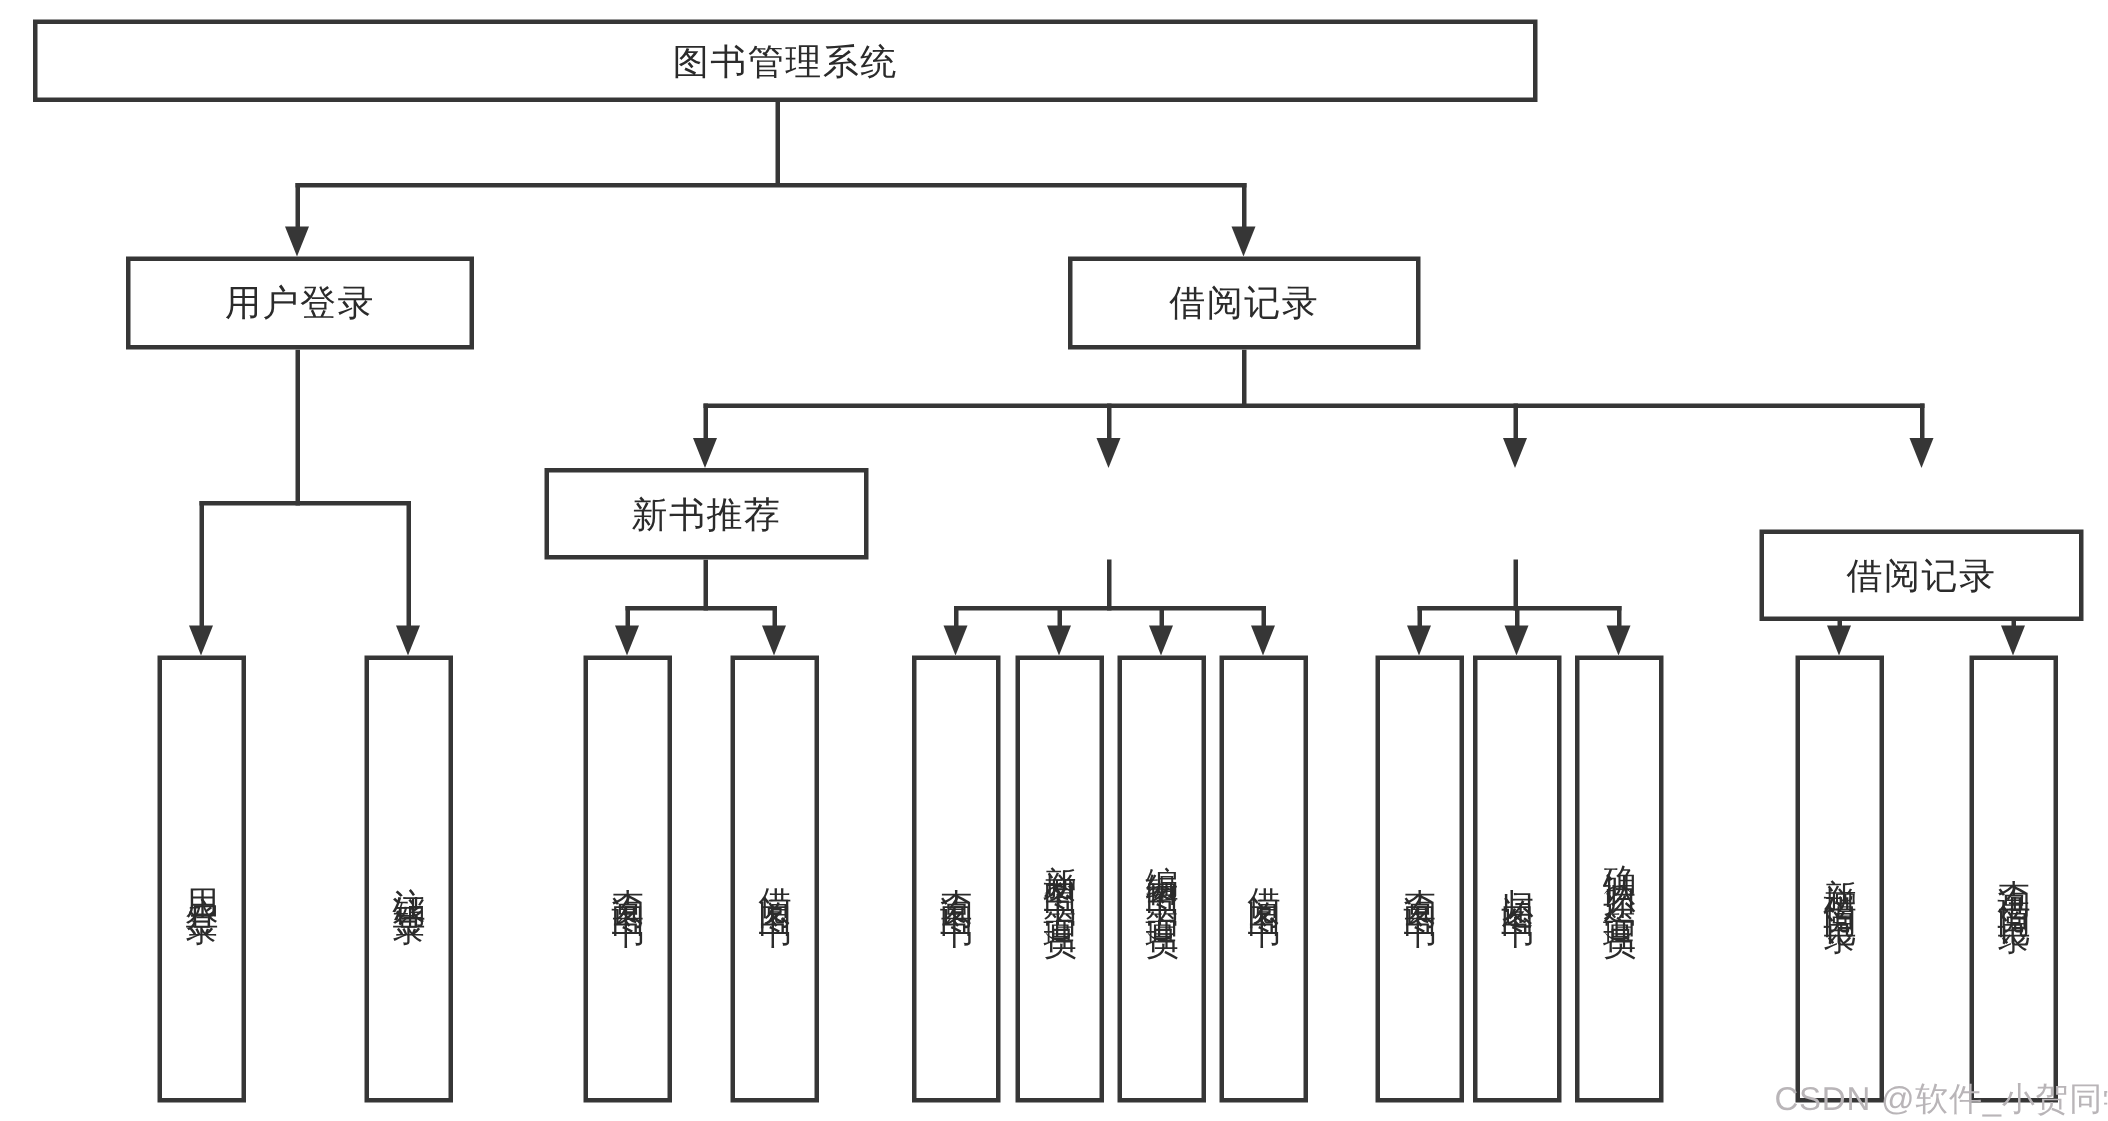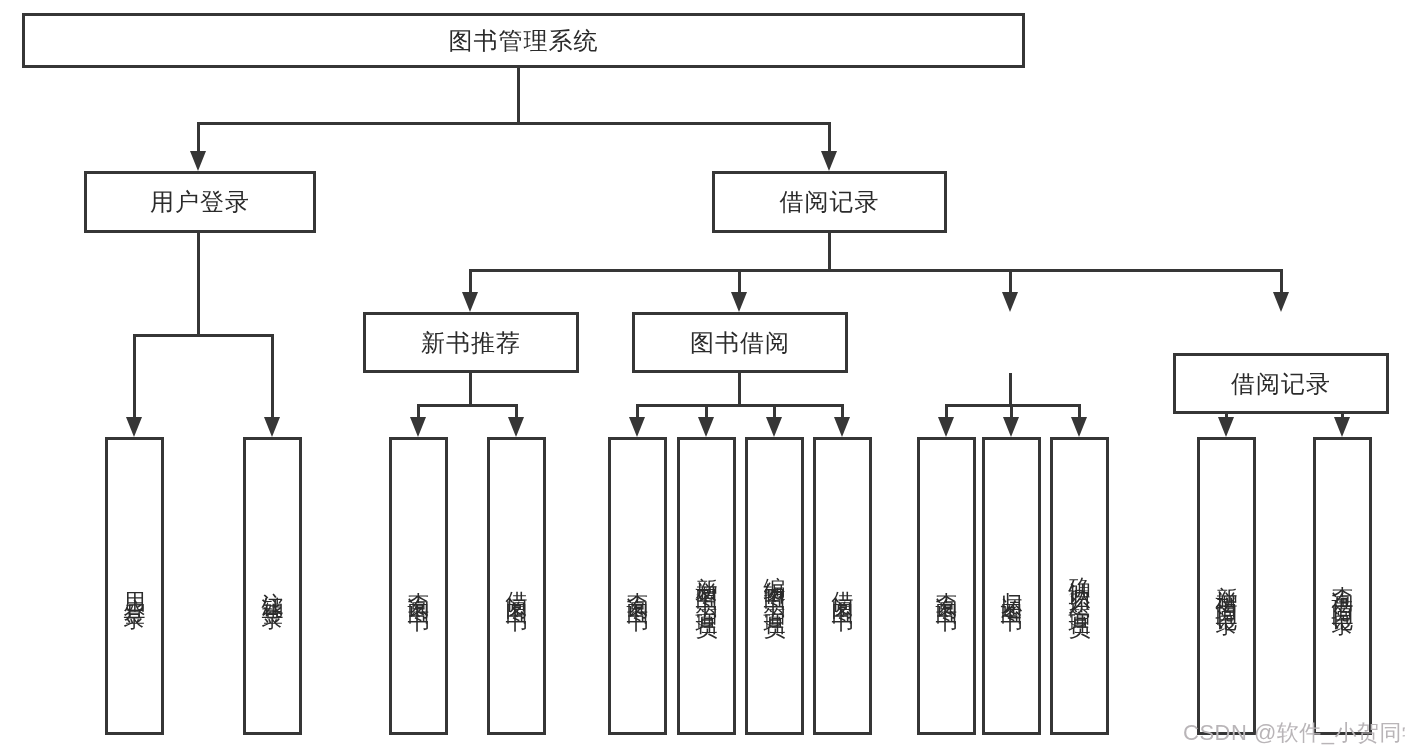--- a/index.html
+++ b/index.html
@@ -92,23 +92,20 @@
   <div class="vline" style="left:738px;top:269px;height:25px;"></div>
   <div class="arrow" style="left:731px;top:292px;"></div>
   <div class="vline" style="left:1009px;top:269px;height:25px;"></div>
   <div class="arrow" style="left:1002px;top:292px;"></div>
   <div class="vline" style="left:1280px;top:269px;height:25px;"></div>
   <div class="arrow" style="left:1273px;top:292px;"></div>
 
   <div class="node" style="left:363px;top:312px;width:216px;height:61px;">
     <span>新书推荐</span>
   </div>
-  <div class="node" style="left:632px;top:312px;width:216px;height:61px;">
-    <span>图书借阅</span>
-  </div>
   <div class="node" style="left:1173px;top:312px;width:216px;height:61px;margin-top:41px;">
     <span>借阅记录</span>
   </div>
 
   <div class="vline" style="left:469px;top:373px;height:34px;"></div>
   <div class="hline" style="left:417px;top:404px;width:101px;"></div>
   <div class="vline" style="left:417px;top:404px;height:15px;"></div>
   <div class="arrow" style="left:410px;top:417px;"></div>
   <div class="vline" style="left:515px;top:404px;height:15px;"></div>
   <div class="arrow" style="left:508px;top:417px;"></div>

